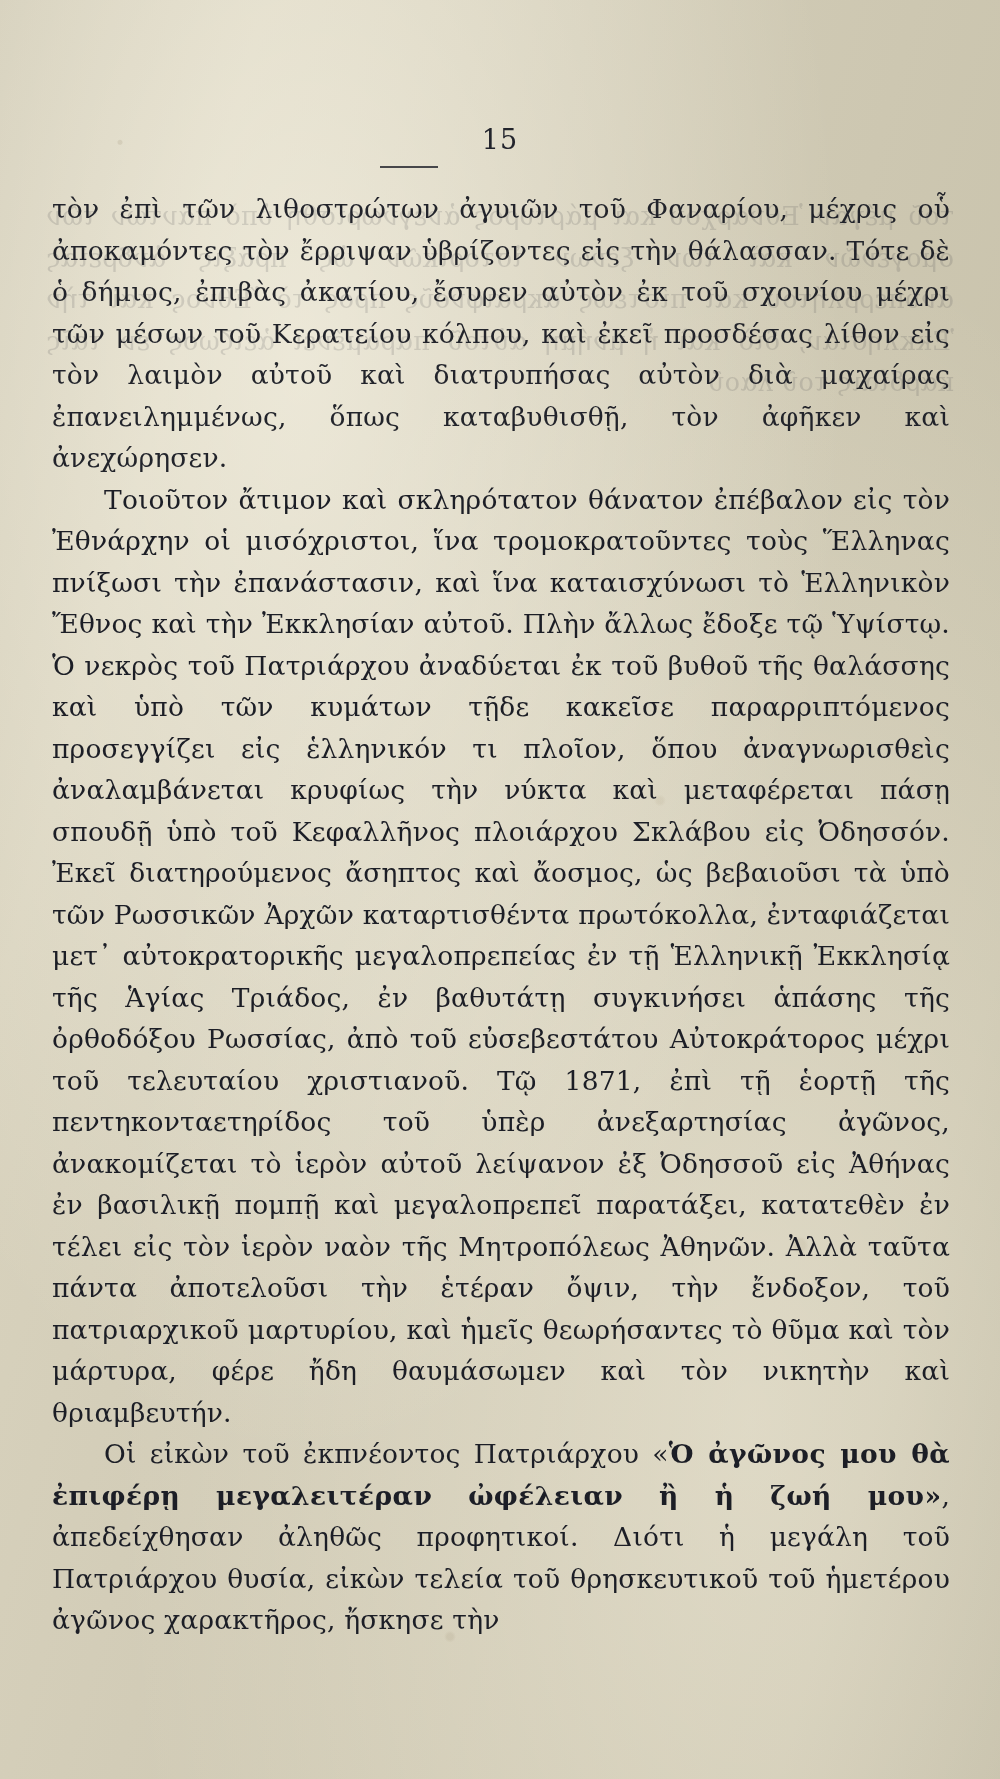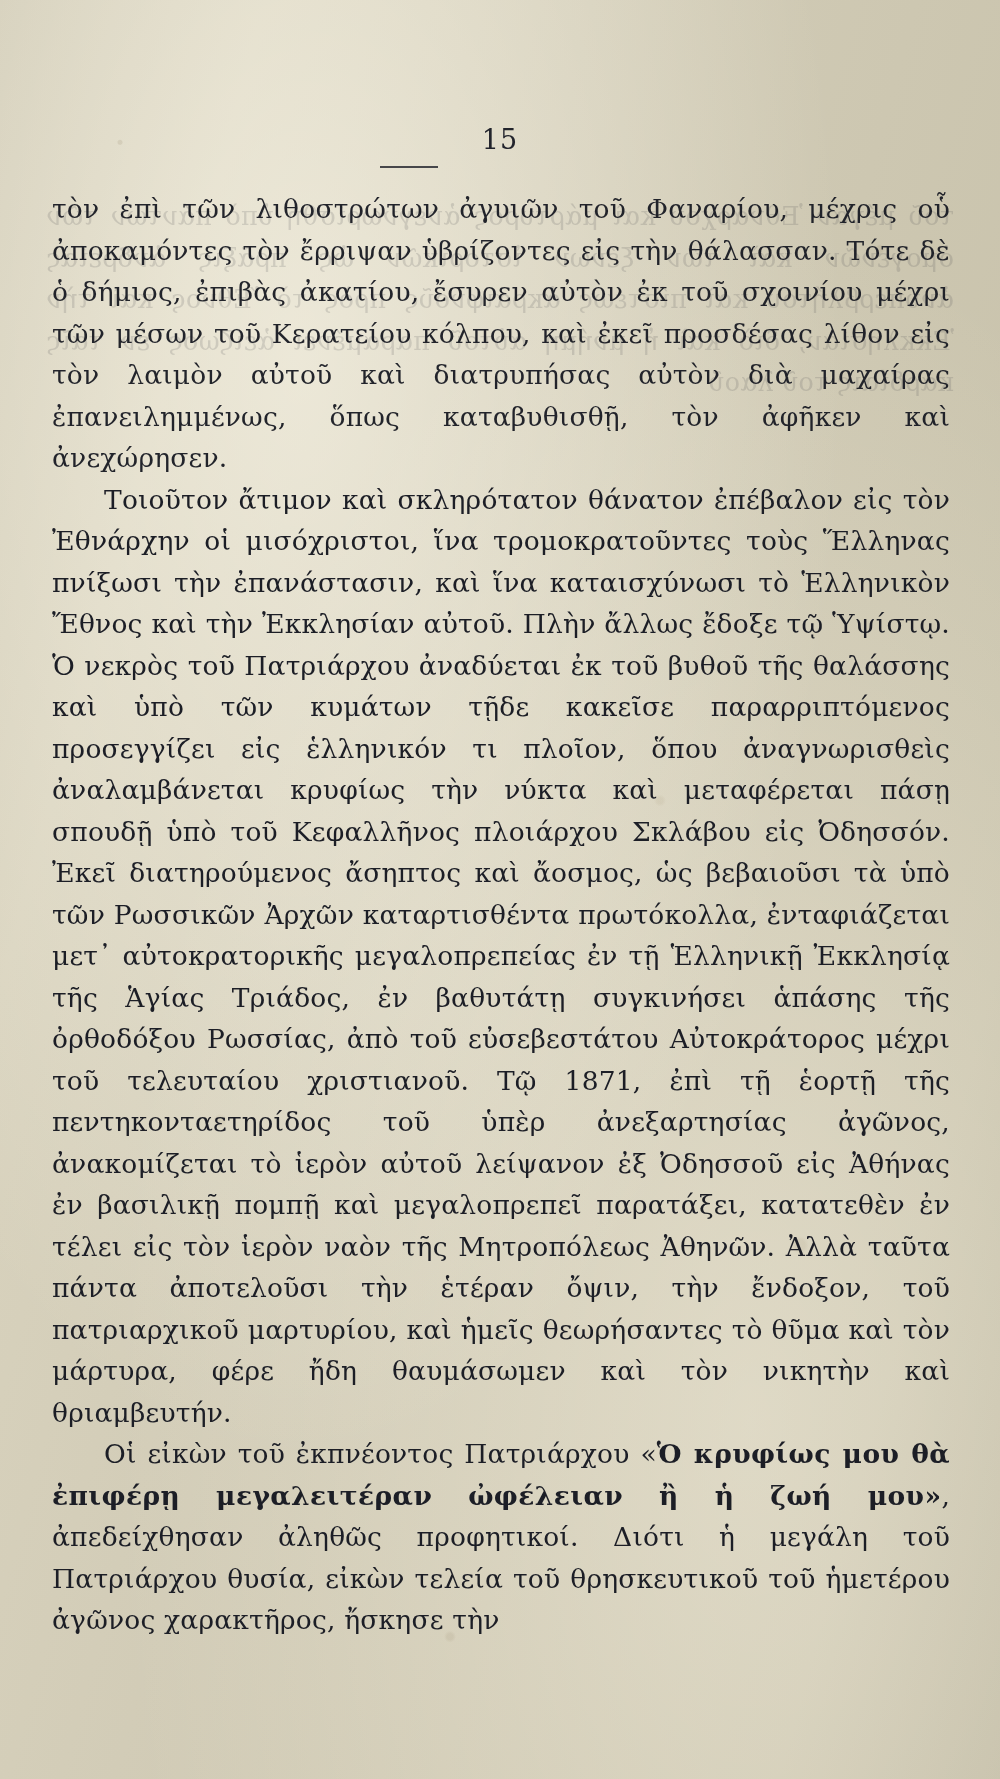--- a/index.html
+++ b/index.html
@@ -118,16 +118,16 @@
   <div id="bleed">τοῦ μέγαν Ἐθνάρχου καὶ μάρτυρος ἀνεγνωρίσθη ὑπὸ πάντων τῶν ὁμογενῶν καὶ τῶν ξένων ἱστορικῶν ὡς πρᾶξις ἀνδρείας ἀνυπερβλήτου καὶ πίστεως ἀκραιφνοῦς πρὸς τὸ Ἔθνος καὶ τὴν Ἐκκλησίαν, διὸ καὶ ἡ μνήμη αὐτοῦ παραμένει ἀείζωος ἐν ταῖς καρδίαις τοῦ λαοῦ</div>
 
   <div id="folio-wrap">
     <span id="folio">15</span>
   </div>
   <div id="folio-rule"></div>
 
   <div id="text">
     <p class="fade-a">τὸν ἐπὶ τῶν λιθοστρώτων ἀγυιῶν τοῦ Φαναρίου, μέχρις οὗ ἀποκαμόντες τὸν ἔρριψαν ὑβρίζοντες εἰς τὴν θάλασσαν. Τότε δὲ ὁ δήμιος, ἐπιβὰς ἀκατίου, ἔσυρεν αὐτὸν ἐκ τοῦ σχοινίου μέχρι τῶν μέσων τοῦ Κερατείου κόλπου, καὶ ἐκεῖ προσδέσας λίθον εἰς τὸν λαιμὸν αὐτοῦ καὶ διατρυπήσας αὐτὸν διὰ μαχαίρας ἐπανειλημμένως, ὅπως καταβυθισθῇ, τὸν ἀφῆκεν καὶ ἀνεχώρησεν.</p>
     <p class="indent">Τοιοῦτον ἄτιμον καὶ σκληρότατον θάνατον ἐπέβαλον εἰς τὸν Ἐθνάρχην οἱ μισόχριστοι, ἵνα τρομοκρατοῦντες τοὺς Ἕλληνας πνίξωσι τὴν ἐπανάστασιν, καὶ ἵνα καταισχύνωσι τὸ Ἑλληνικὸν Ἔθνος καὶ τὴν Ἐκκλησίαν αὐτοῦ. Πλὴν ἄλλως ἔδοξε τῷ Ὑψίστῳ. Ὁ νεκρὸς τοῦ Πατριάρχου ἀναδύεται ἐκ τοῦ βυθοῦ τῆς θαλάσσης καὶ ὑπὸ τῶν κυμάτων τῇδε κακεῖσε παραρριπτόμενος προσεγγίζει εἰς ἑλληνικόν τι πλοῖον, ὅπου ἀναγνωρισθεὶς ἀναλαμβάνεται κρυφίως τὴν νύκτα καὶ μεταφέρεται πάσῃ σπουδῇ ὑπὸ τοῦ Κεφαλλῆνος πλοιάρχου Σκλάβου εἰς Ὀδησσόν. Ἐκεῖ διατηρούμενος ἄσηπτος καὶ ἄοσμος, ὡς βεβαιοῦσι τὰ ὑπὸ τῶν Ρωσσικῶν Ἀρχῶν καταρτισθέντα πρωτόκολλα, ἐνταφιάζεται μετ᾽ αὐτοκρατορικῆς μεγαλοπρεπείας ἐν τῇ Ἑλληνικῇ Ἐκκλησίᾳ τῆς Ἁγίας Τριάδος, ἐν βαθυτάτῃ συγκινήσει ἁπάσης τῆς ὀρθοδόξου Ρωσσίας, ἀπὸ τοῦ εὐσεβεστάτου Αὐτοκράτορος μέχρι τοῦ τελευταίου χριστιανοῦ. Τῷ 1871, ἐπὶ τῇ ἑορτῇ τῆς πεντηκονταετηρίδος τοῦ ὑπὲρ ἀνεξαρτησίας ἀγῶνος, ἀνακομίζεται τὸ ἱερὸν αὐτοῦ λείψανον ἐξ Ὀδησσοῦ εἰς Ἀθήνας ἐν βασιλικῇ πομπῇ καὶ μεγαλοπρεπεῖ παρατάξει, κατατεθὲν ἐν τέλει εἰς τὸν ἱερὸν ναὸν τῆς Μητροπόλεως Ἀθηνῶν. Ἀλλὰ ταῦτα πάντα ἀποτελοῦσι τὴν ἑτέραν ὄψιν, τὴν ἔνδοξον, τοῦ πατριαρχικοῦ μαρτυρίου, καὶ ἡμεῖς θεωρήσαντες τὸ θῦμα καὶ τὸν μάρτυρα, φέρε ἤδη θαυμάσωμεν καὶ τὸν νικητὴν καὶ θριαμβευτήν.</p>
-    <p class="indent"><span>Οἱ εἰκὼν τοῦ ἐκπνέοντος Πατριάρχου «</span><span class="bold-quote">Ὁ κρυφίως μου θὰ ἐπιφέρῃ μεγαλειτέραν ὠφέλειαν ἢ ἡ ζωή μου»</span><span>, ἀπεδείχθησαν ἀληθῶς προφητικοί. Διότι ἡ μεγάλη τοῦ Πατριάρχου θυσία, εἰκὼν τελεία τοῦ θρησκευτικοῦ τοῦ ἡμετέρου ἀγῶνος χαρακτῆρος, ἤσκησε τὴν</span></p>
+    <p class="indent"><span>Οἱ εἰκὼν τοῦ ἐκπνέοντος Πατριάρχου «</span><span class="bold-quote">Ὁ ἀγῶνος μου θὰ ἐπιφέρῃ μεγαλειτέραν ὠφέλειαν ἢ ἡ ζωή μου»</span><span>, ἀπεδείχθησαν ἀληθῶς προφητικοί. Διότι ἡ μεγάλη τοῦ Πατριάρχου θυσία, εἰκὼν τελεία τοῦ θρησκευτικοῦ τοῦ ἡμετέρου ἀγῶνος χαρακτῆρος, ἤσκησε τὴν</span></p>
   </div>
 
 </div>
 
 </body></html>

